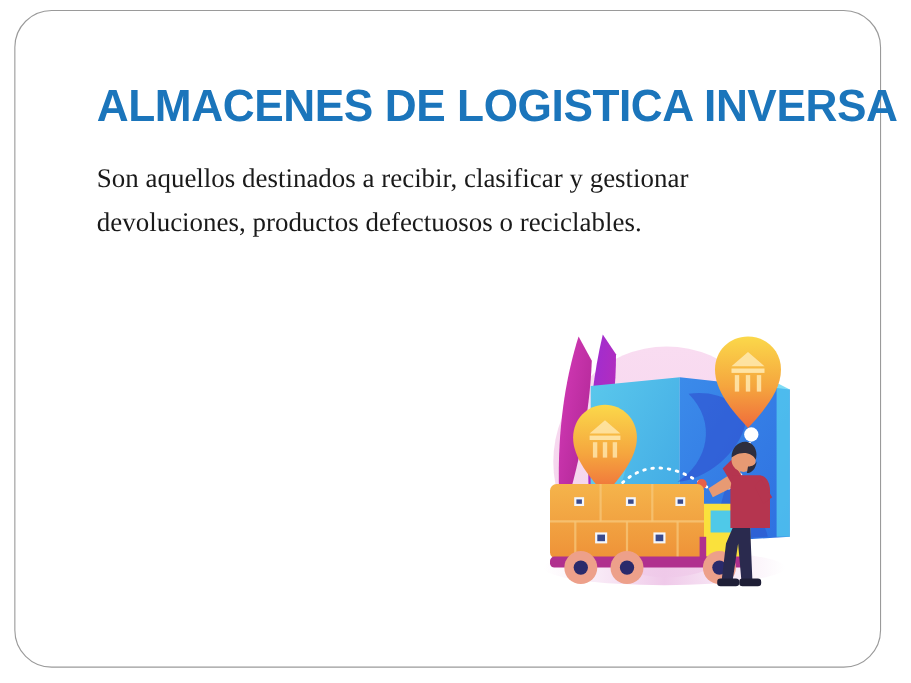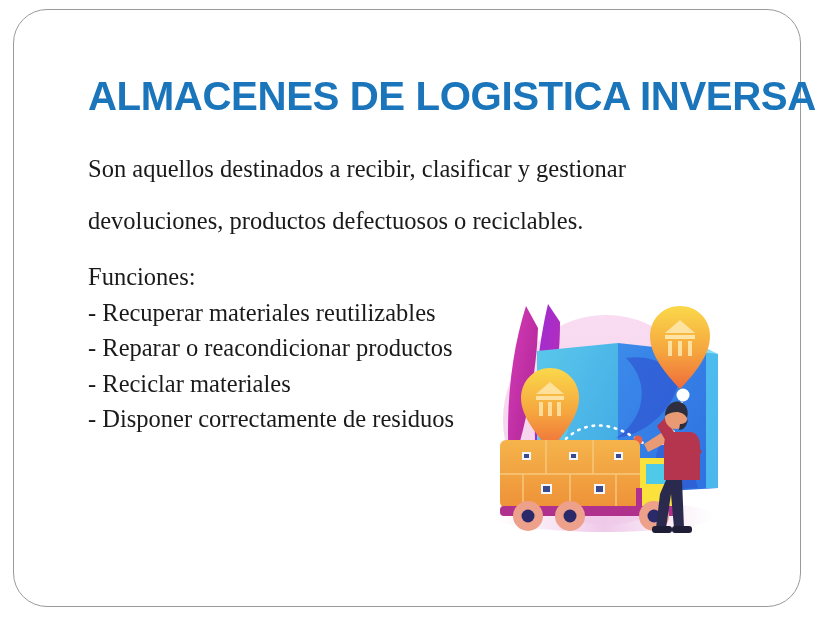--- a/index.html
+++ b/index.html
@@ -52,21 +52,21 @@
   }
 
   
   #intro-paragraph {
     position: absolute;
     left: 88px;
     top: 143px;
     width: 600px;
     font-family: "Liberation Serif", serif;
     font-size: 24.5px;
-    line-height: 52px;
+    line-height: 40px;
     color: #1a1a1a;
   }
 
   
   #functions-block {
     position: absolute;
     left: 88px;
     top: 259px;
     width: 430px;
     font-family: "Liberation Serif", serif;
@@ -92,27 +92,20 @@
 <body>
 
 <div id="slide">
 
   <div id="slide-border"></div>
 
   <div id="slide-title">ALMACENES DE LOGISTICA INVERSA</div>
 
   <div id="intro-paragraph">Son aquellos destinados a recibir, clasificar y gestionar devoluciones, productos defectuosos o reciclables.</div>
 
-  <div id="functions-block">
-    <span class="fn-heading">Funciones:</span>
-    <span class="fn-item">- Recuperar materiales reutilizables</span>
-    <span class="fn-item">- Reparar o reacondicionar productos</span>
-    <span class="fn-item">- Reciclar materiales</span>
-    <span class="fn-item">- Disponer correctamente de residuos</span>
-  </div>
 
   <div id="illustration">
     <svg viewBox="0 0 262 254" xmlns="http://www.w3.org/2000/svg">
       <defs>
         <linearGradient id="gBlob" x1="0" y1="0" x2="0" y2="1">
           <stop offset="0%" stop-color="#F9DCF1"></stop>
           <stop offset="100%" stop-color="#F3D2EC"></stop>
         </linearGradient>
         <linearGradient id="gLeaf1" x1="0" y1="0" x2="1" y2="1">
           <stop offset="0%" stop-color="#D63BB9"></stop>

